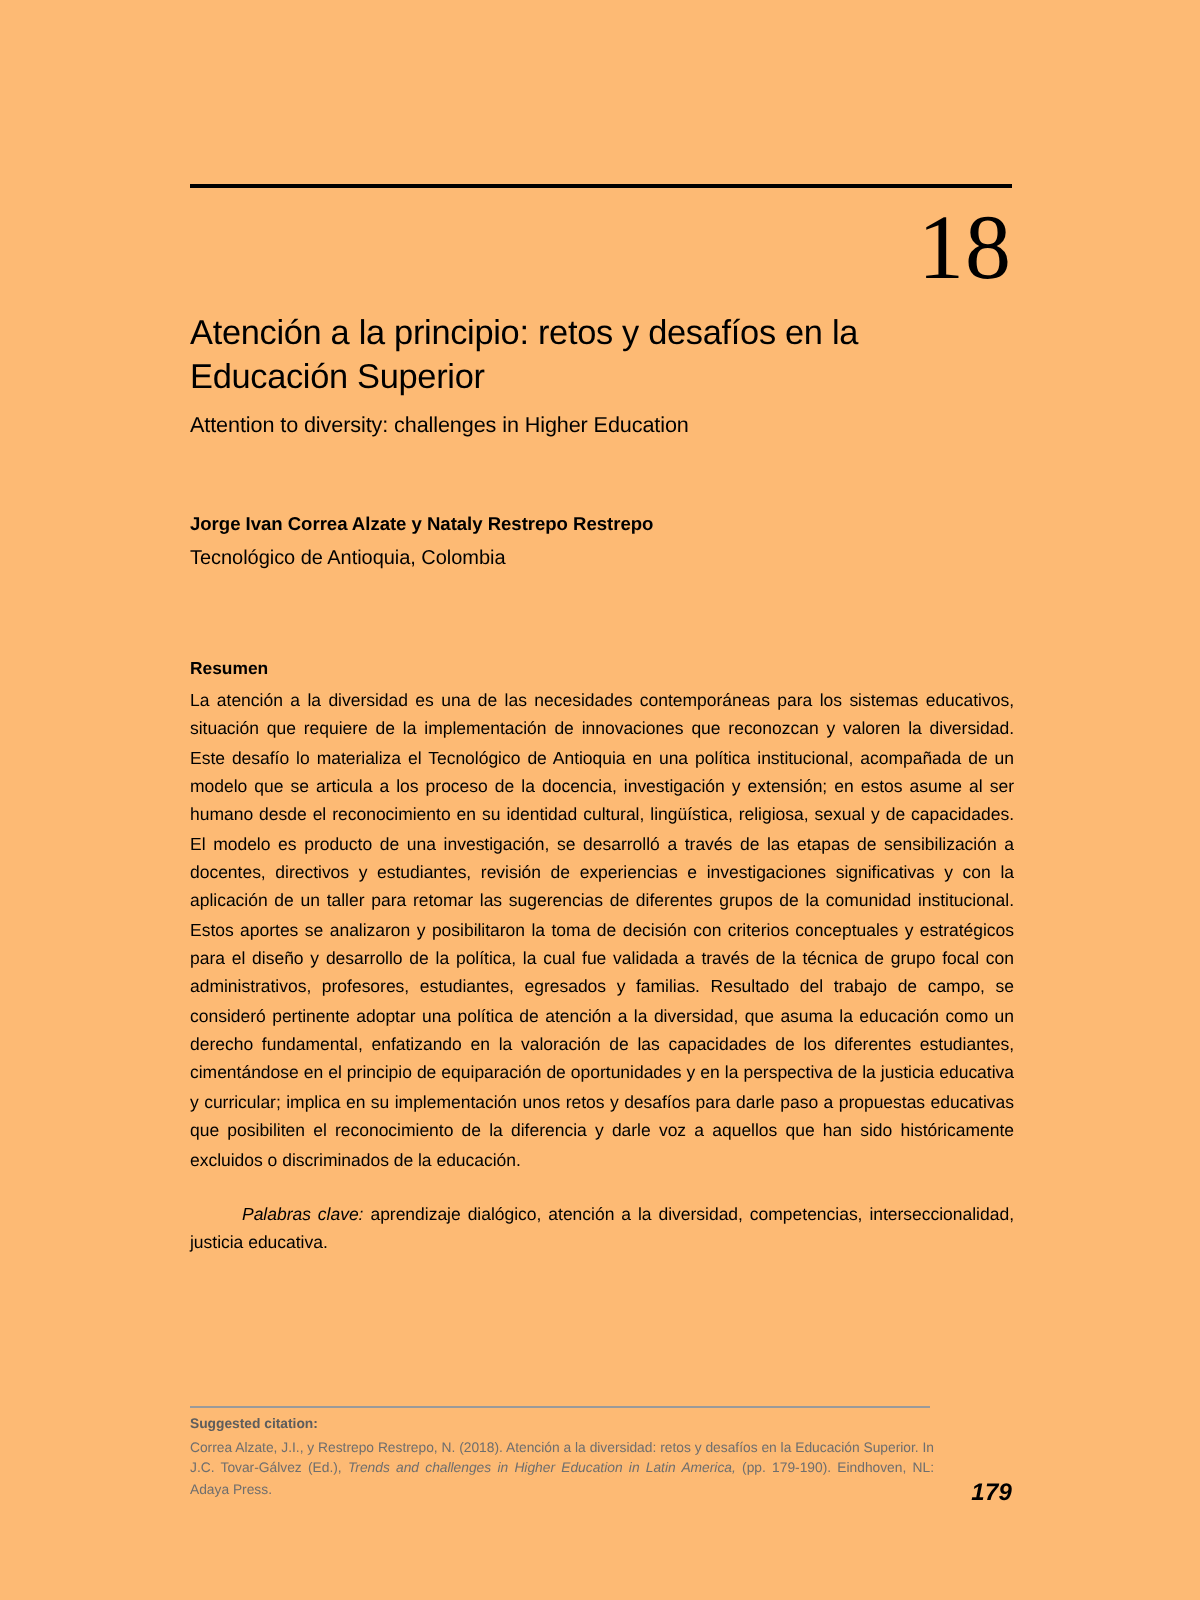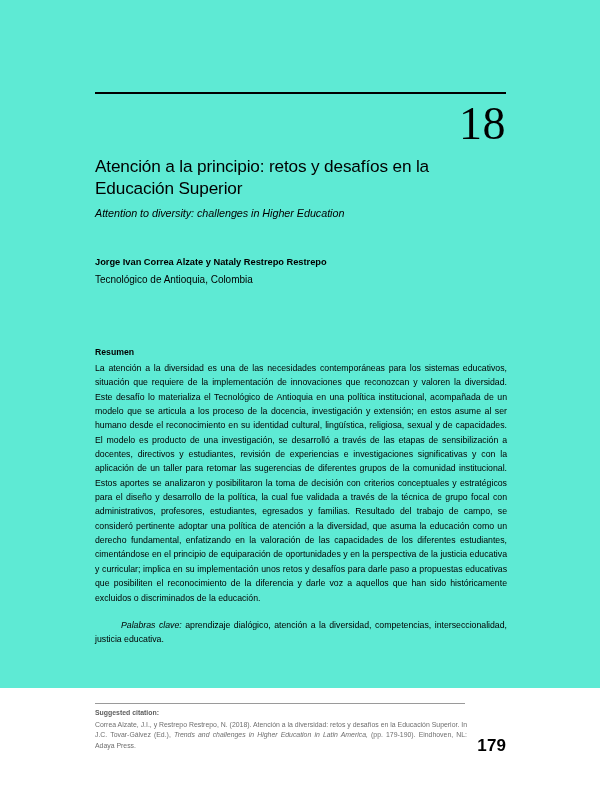--- a/index.html
+++ b/index.html
@@ -12,22 +12,22 @@
     width: 600px;
     height: 800px;
     font-family: "Liberation Sans", sans-serif;
     color: #000000;
     overflow: hidden;
   }
 
   .page {
     position: relative;
     width: 600px;
-    height: 688px;
-    background: #5eead4;
+    height: 800px;
+    background: #fdba74;
     box-sizing: border-box;
   }
 
   
   .top-rule {
     position: absolute;
     left: 95px;
     top: 92px;
     width: 411px;
     height: 2px;
@@ -60,21 +60,20 @@
     font-size: 17.2px;
     line-height: 22px;
     font-weight: 400;
     margin: 0;
     letter-spacing: -0.15px;
   }
   .chapter-subtitle {
     font-family: "Liberation Sans", sans-serif;
     font-size: 10.8px;
     line-height: 14px;
-    font-style: italic;
     font-weight: 400;
     margin: 7px 0 0 0;
     letter-spacing: -0.05px;
   }
 
   
   .authors-block {
     position: absolute;
     left: 95px;
     top: 256px;
@@ -92,21 +91,21 @@
     line-height: 12px;
     font-weight: 400;
     margin: 6px 0 0 0;
     letter-spacing: -0.02px;
   }
 
   
   .abstract-block {
     position: absolute;
     left: 95px;
-    top: 346px;
+    top: 328px;
     width: 412px;
   }
   .abstract-heading {
     font-size: 8.7px;
     line-height: 12px;
     font-weight: bold;
     margin: 0 0 3px 0;
   }
   .abstract-body {
     font-size: 8.75px;
@@ -162,24 +161,25 @@
     font-style: italic;
   }
 
   
   .page-number {
     position: absolute;
     left: 430px;
     top: 739px;
     width: 76px;
     text-align: right;
-    font-size: 17px;
+    font-size: 12px;
     line-height: 14px;
     font-weight: bold;
     letter-spacing: 0.1px;
+    font-style: italic;
   }
 </style>
 </head>
 <body>
 
 <div class="page">
 
   <div class="top-rule"></div>
 
   <div class="chapter-number">18</div>

